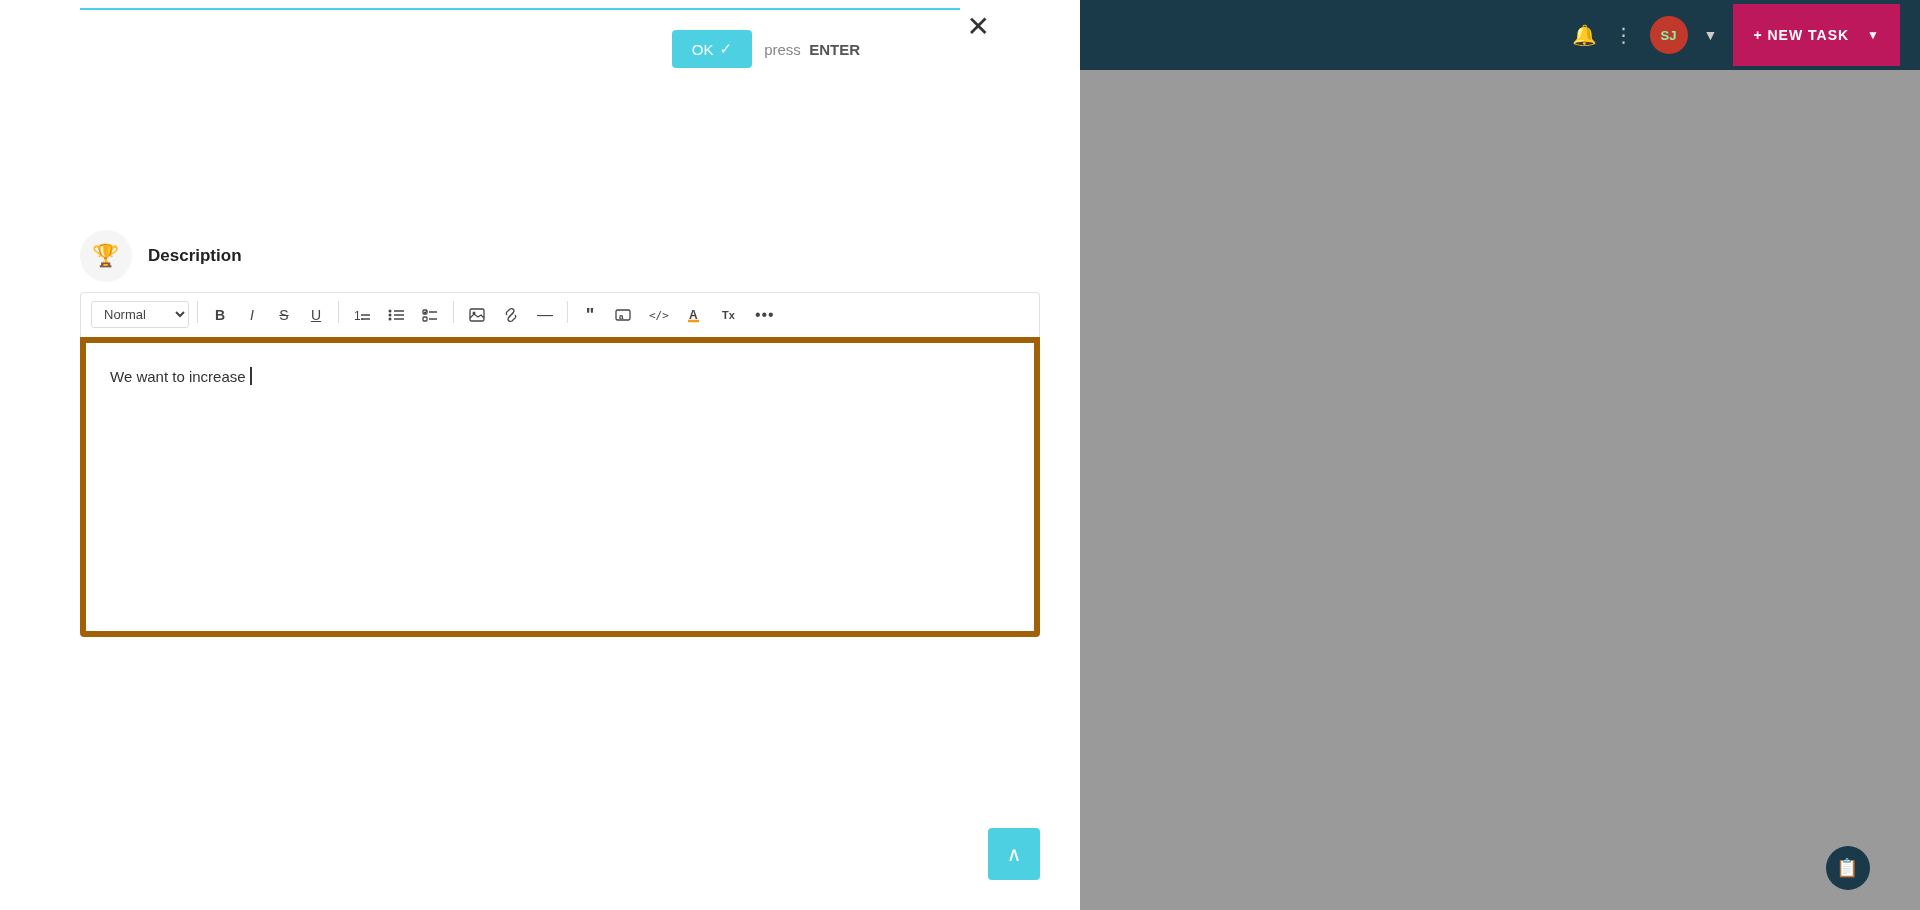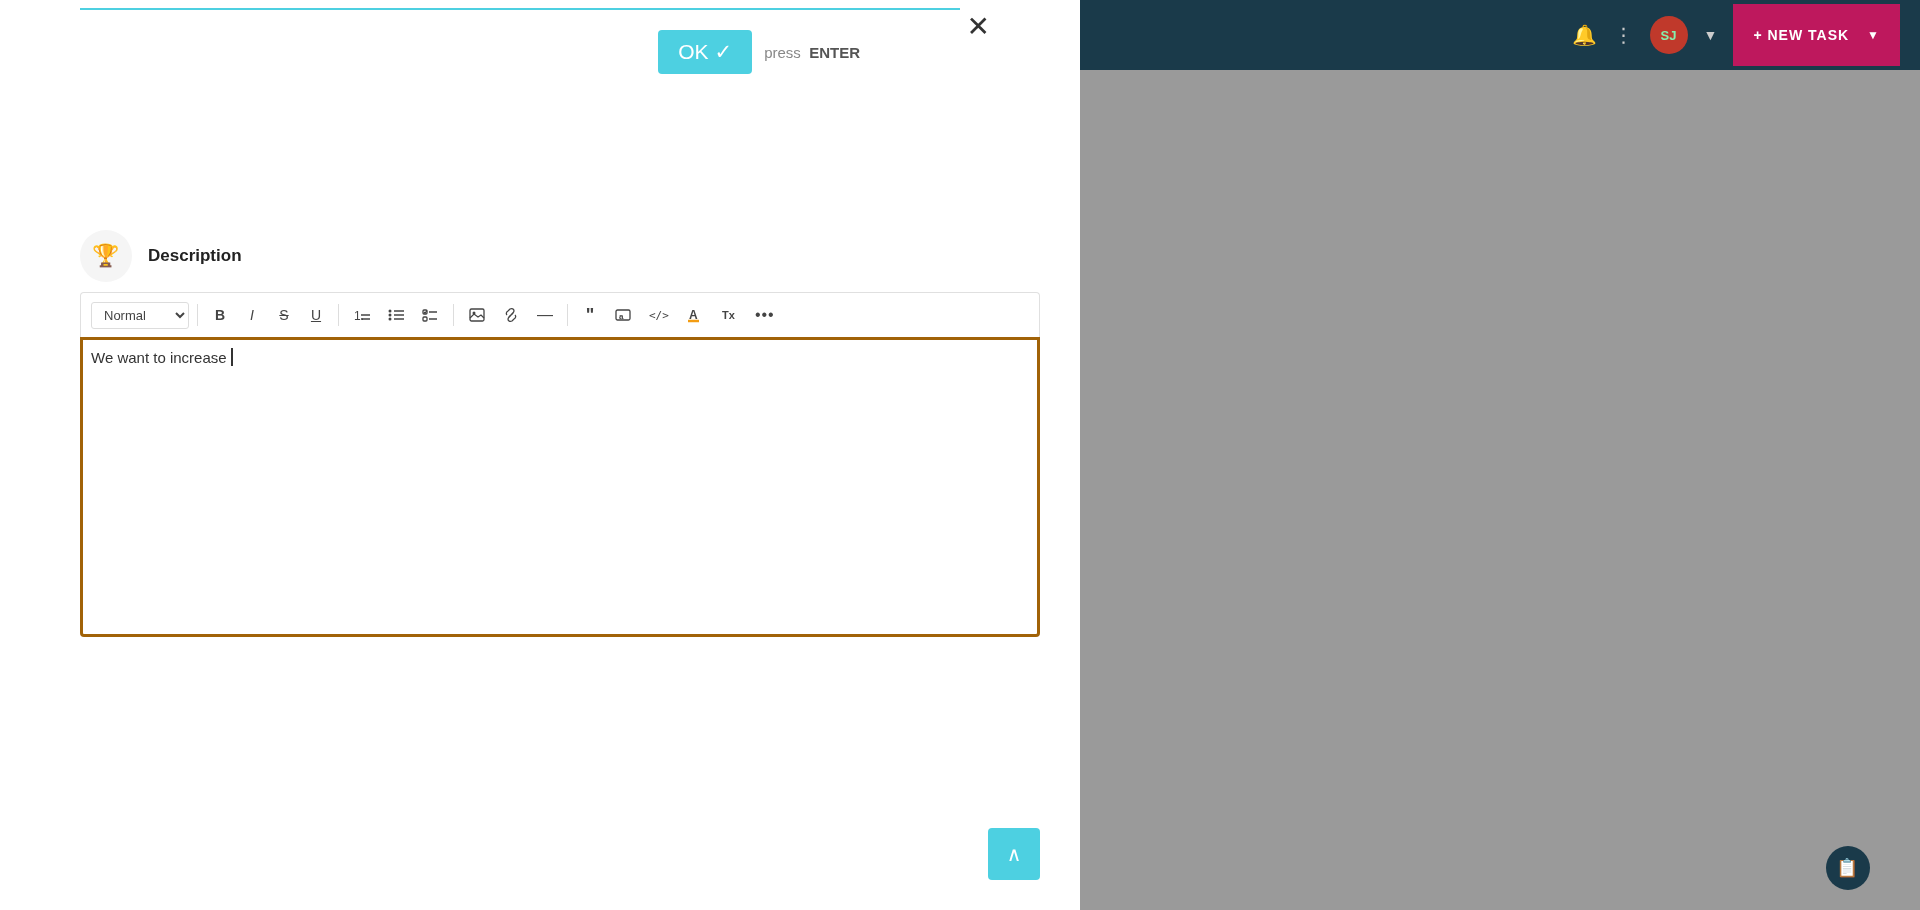--- a/index.html
+++ b/index.html
@@ -143,21 +143,21 @@
       align-items: center;
       gap: 12px;
     }
 
     .ok-btn {
       background: #4dd0e1;
       color: white;
       border: none;
       padding: 10px 20px;
       border-radius: 4px;
-      font-size: 21px;
+      font-size: 15px;
       font-weight: 500;
       cursor: pointer;
       display: flex;
       align-items: center;
       gap: 6px;
     }
 
     .press-enter {
       color: #888;
       font-size: 15px;
@@ -209,21 +209,21 @@
     .desc-subtitle {
       color: #888;
       font-size: 15px;
       margin-left: 68px;
       margin-bottom: 24px;
     }
 
     
     .editor-toolbar {
       display: flex;
-      align-items: center;
+      align-items: flex-start;
       gap: 4px;
       padding: 8px 10px;
       border: 1px solid #e0e0e0;
       border-bottom: none;
       border-radius: 4px 4px 0 0;
       background: #fff;
       flex-wrap: nowrap;
     }
 
     .toolbar-select {
@@ -259,24 +259,24 @@
       height: 28px;
     }
 
     .toolbar-btn.bold { font-weight: 800; }
     .toolbar-btn.italic { font-style: italic; }
     .toolbar-btn.strike { text-decoration: line-through; }
     .toolbar-btn.underline { text-decoration: underline; }
 
     
     .editor-area {
-      border: 3px solid #a16207;
+      border: 6px solid #a16207;
       border-radius: 0 0 4px 4px;
       min-height: 300px;
-      padding: 8px;
+      padding: 24px;
       font-size: 15px;
       color: #333;
       background: white;
       cursor: text;
       position: relative;
     }
 
     .editor-text {
       font-size: 15px;
       color: #333;

